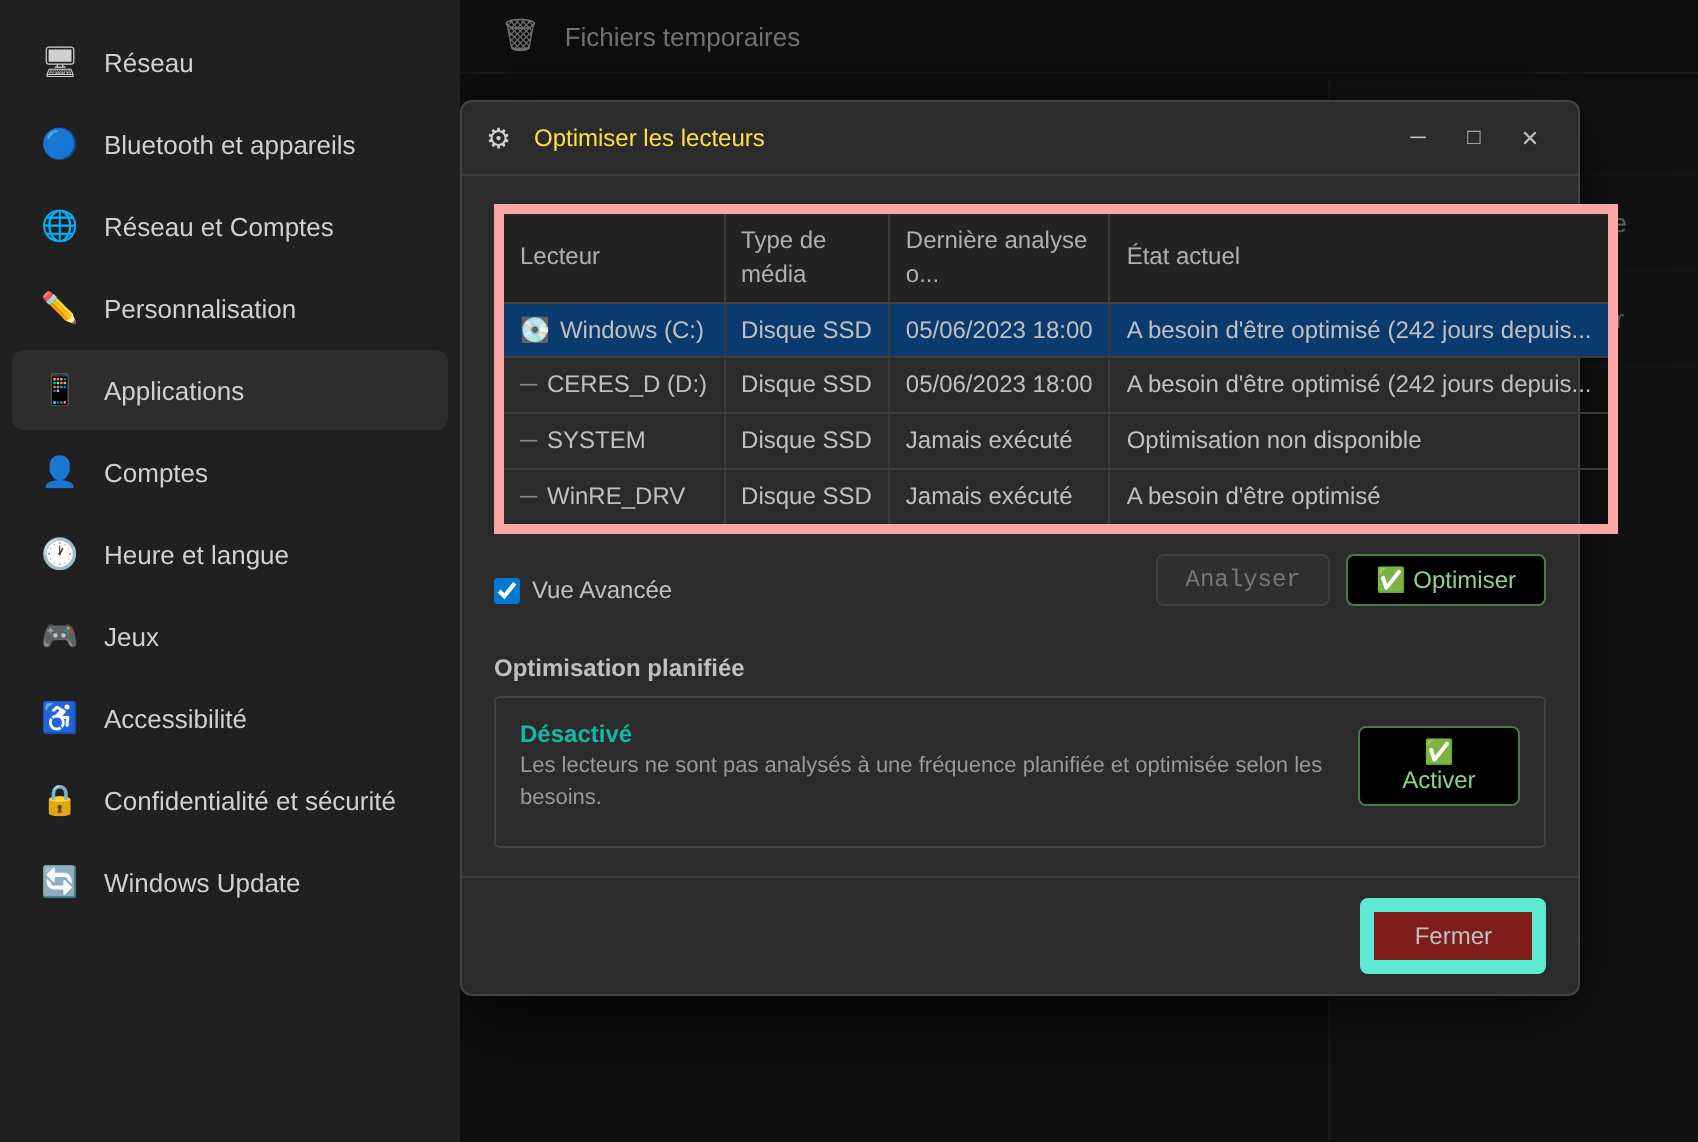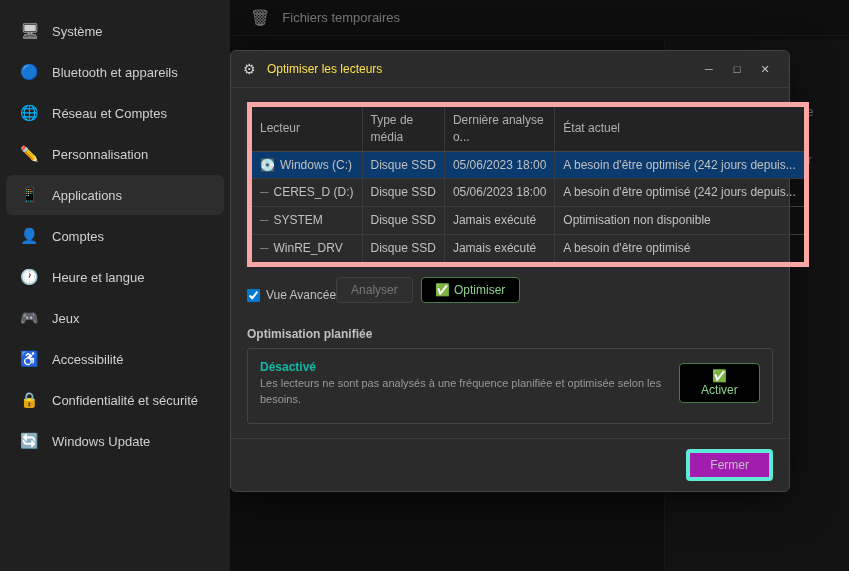--- a/index.html
+++ b/index.html
@@ -201,20 +201,21 @@
       color: #c0c0c0;
     }
     .action-btn.primary {
       background: #000000;
       border-color: #4a7a4a;
       color: #90d090;
     }
     .action-btn.disabled {
       opacity: 0.5;
       cursor: default;
+      font-family: Liberation Mono, monospace;
     }
 
     
     .scheduled-section {
       border: 1px solid #444;
       border-radius: 3px;
       padding: 10px 12px;
       margin-top: 4px;
     }
     .scheduled-header {
@@ -229,42 +230,42 @@
     
     .dialog-footer {
       display: flex;
       justify-content: flex-end;
       padding: 10px 16px;
       border-top: 1px solid #3a3a3a;
     }
     .footer-btn {
       padding: 5px 20px;
       border-radius: 4px;
-      border: 4px solid #5eead4;
-      background: #a21caf;
+      border: 7px solid #5eead4;
+      background: #7f1d1d;
       color: #c0c0c0;
       font-size: 12px;
       cursor: pointer;
     }
     .rp-section-item {
       color: #b0b0b0;
       font-size: 13px;
       padding: 16px 14px;
       border-bottom: 1px solid #232323;
       cursor: pointer;
       text-align: left;
     }
   </style>
 </head>
 <body>
 
 <div class="sidebar">
   <div class="sidebar-item">
     <span class="sidebar-icon">🖥</span>
-    <span class="sidebar-label">Système</span>
+    <span class="sidebar-label">Réseau</span>
   </div>
   <div class="sidebar-item">
     <span class="sidebar-icon">🔵</span>
     <span class="sidebar-label">Bluetooth et appareils</span>
   </div>
   <div class="sidebar-item">
     <span class="sidebar-icon">🌐</span>
     <span class="sidebar-label">Réseau et Comptes</span>
   </div>
   <div class="sidebar-item">
@@ -360,21 +361,21 @@
             </tr>
             <tr>
               <td><span class="drive-icon"><span style="color:#888">─</span> WinRE_DRV</span></td>
               <td>Disque SSD</td>
               <td>Jamais exécuté</td>
               <td>A besoin d'être optimisé</td>
             </tr>
           </tbody>
         </table>
 
-        <div style="display:flex; align-items:center; justify-content:flex-start; margin-top:10px;">
+        <div style="display:flex; align-items:center; justify-content:space-between; margin-top:10px;">
           <div class="checkbox-row">
             <input type="checkbox" checked="" style="">
             <label class="checkbox-label">Vue Avancée</label>
           </div>
           <div class="action-row">
             <button class="action-btn disabled">Analyser</button>
             <button class="action-btn primary">✅ Optimiser</button>
           </div>
         </div>
 

